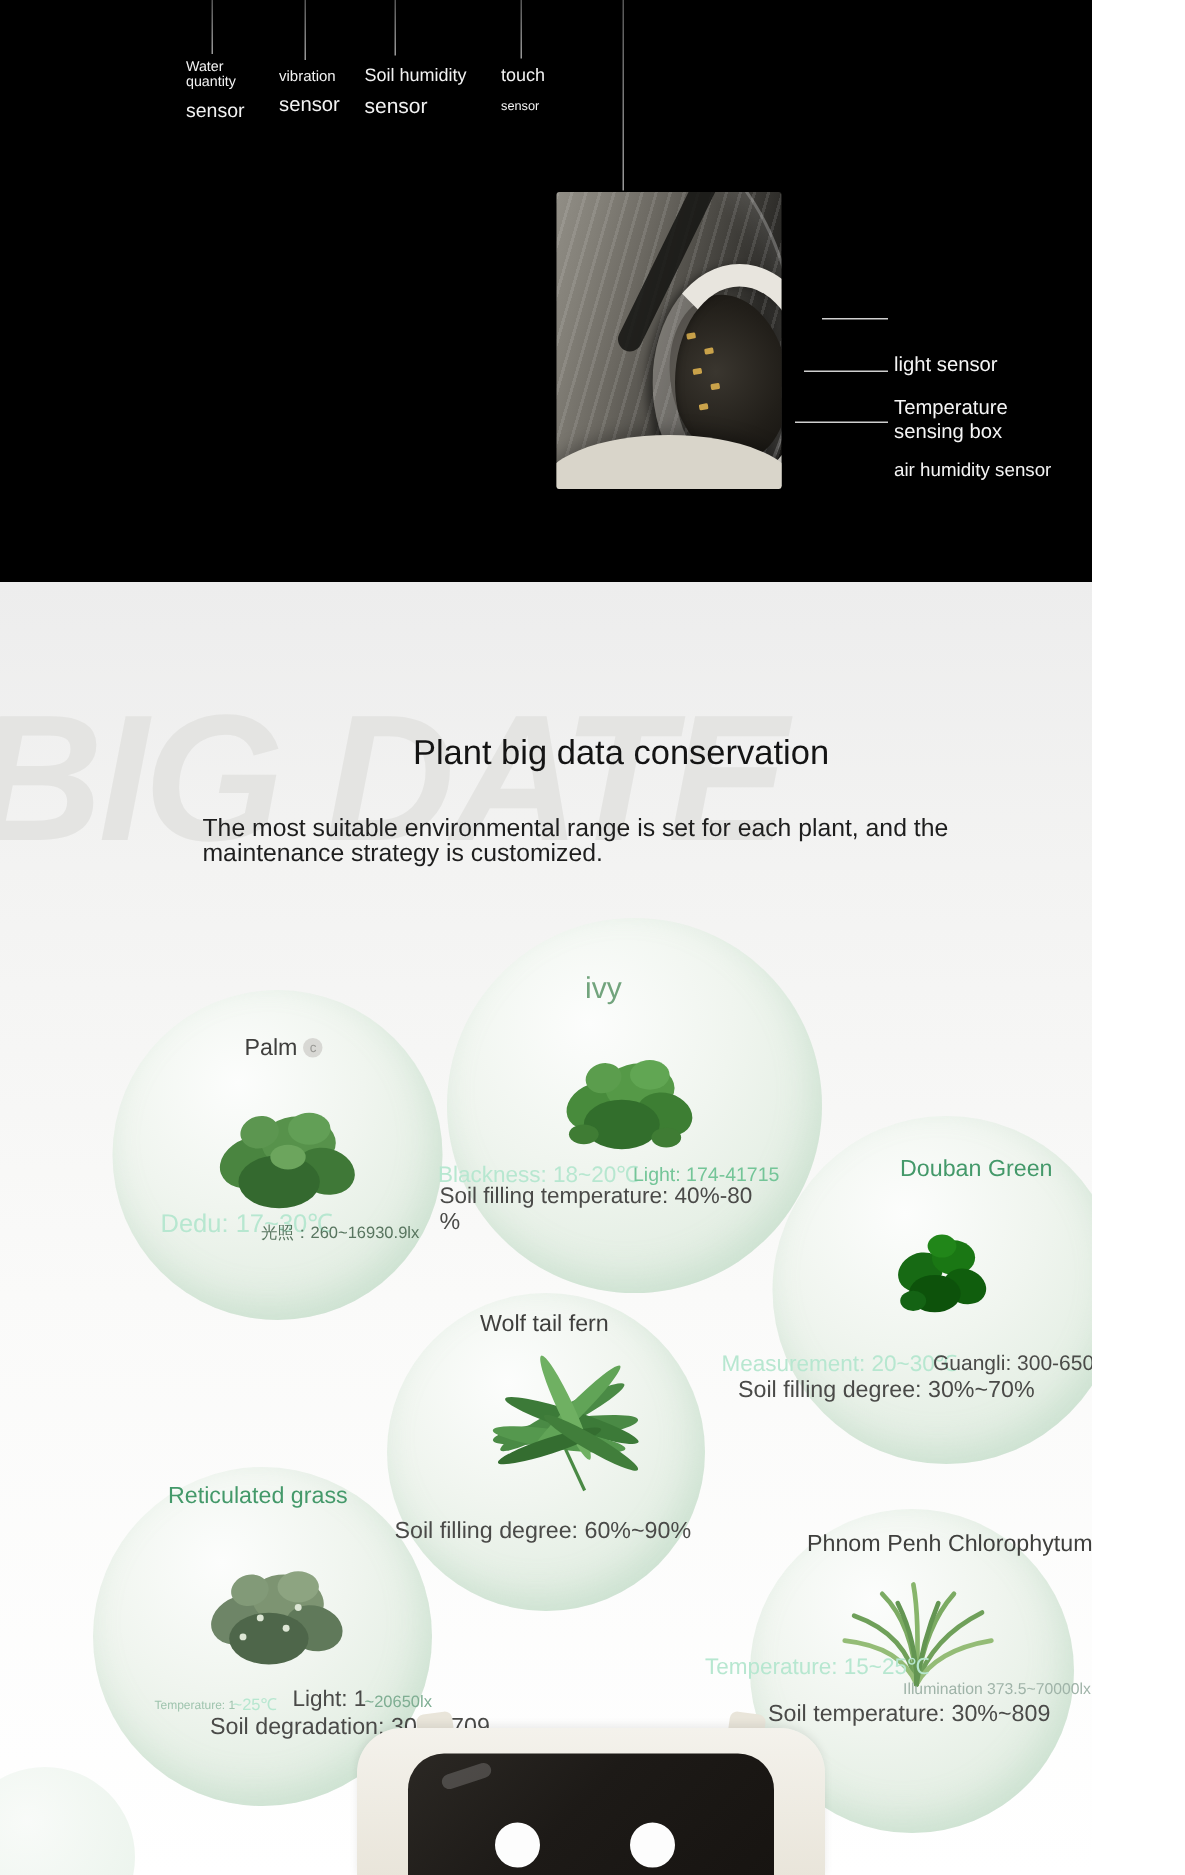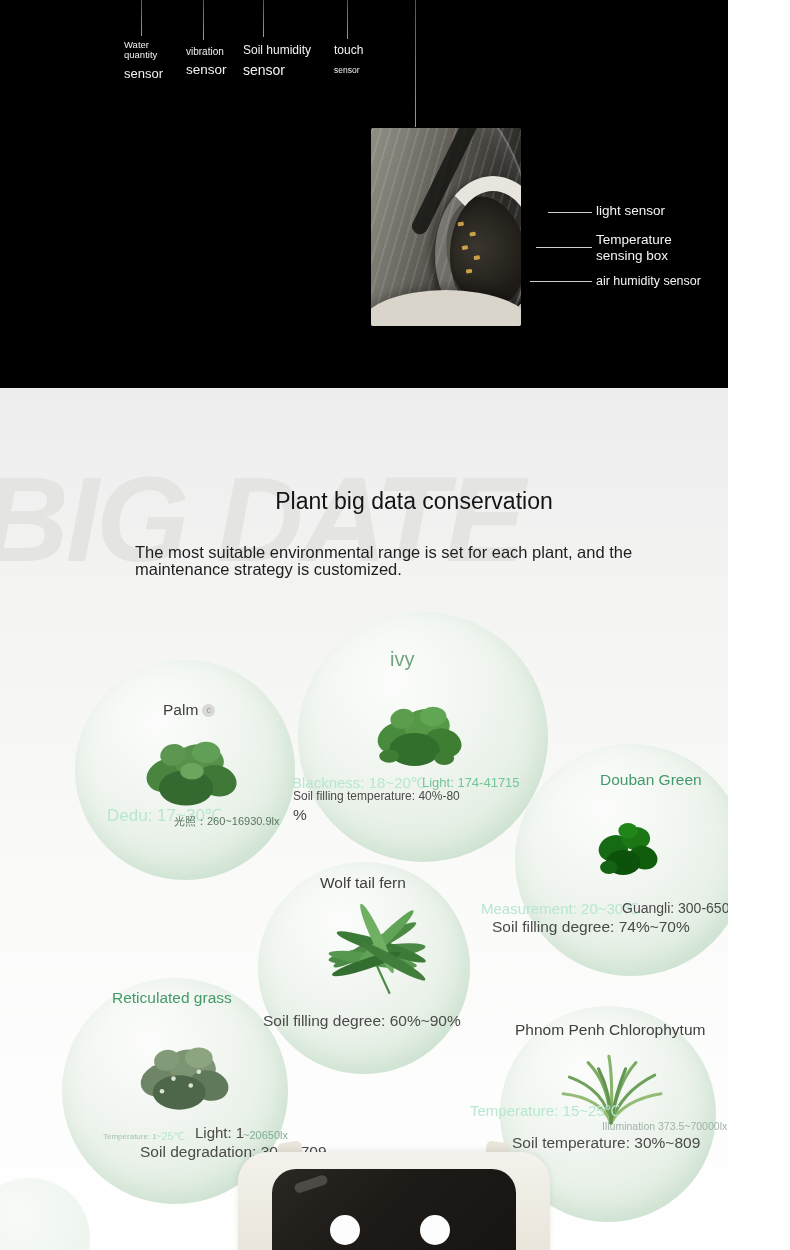--- a/index.html
+++ b/index.html
@@ -7,21 +7,21 @@
   .page { position:relative; width:728px; height:1250px; overflow:hidden; background:#000000; }
 
   
   .hero { position:absolute; left:0; top:0; width:790px; height:388px; background:#000; }
   .vline { position:absolute; top:0; width:1px; background:linear-gradient(#555,#9a9a9a); }
   .hline { position:absolute; height:1px; background:#cfcfcf; }
   .top-sensor { position:absolute; color:#f2f2f2; line-height:1.1; }
   .top-sensor .l1 { display:block; }
   .top-sensor .l3 { display:block; margin-top:6px; }
 
-  .side-label { position:absolute; color:#f5f5f5; line-height:1.15; }
+  .side-label { position:absolute; color:#f5f5f5; line-height:1.15;margin-top:32px; }
 
   
   .photo { position:absolute; left:371px; top:128px; width:150px; height:198px; overflow:hidden; border-radius:2px;
            background:linear-gradient(105deg,#918e86 0%,#827f77 16%,#6b6861 34%,#4a4843 55%,#2b2a27 76%,#1b1a18 100%); }
   .photo .streaks { position:absolute; inset:0;
            background:repeating-linear-gradient(106deg, rgba(255,255,255,0.10) 0 2px, rgba(255,255,255,0) 2px 9px); }
   .photo .dome { position:absolute; left:-120px; top:-60px; width:280px; height:330px; border-radius:50%;
            border:2px solid rgba(255,255,255,0.28); box-shadow:inset -6px 0 18px rgba(255,255,255,0.12); }
   .photo .band { position:absolute; left:66px; top:-18px; width:16px; height:130px; background:#141412; border-radius:8px;
            transform:rotate(26deg); opacity:.85; }
@@ -209,40 +209,40 @@
         <path d="M60 72 Q62 30 58 8" stroke="#88b56c"></path>
         <path d="M60 72 Q66 34 84 14" stroke="#7cab63"></path>
         <path d="M60 72 Q70 42 102 26" stroke="#6fa05a"></path>
         <path d="M60 72 Q50 48 14 44" stroke="#94bc76"></path>
         <path d="M60 72 Q72 50 108 44" stroke="#94bc76"></path>
         <path d="M60 72 Q60 44 48 20" stroke="#639552"></path>
         <path d="M60 72 Q64 44 74 20" stroke="#639552"></path>
       </g>
     </svg>
 
-    <div class="plant-name name-dark" style="left:163px;top:313px">
+    <div class="plant-name name-dark" style="left:163px;top:302px">
       <span>Palm</span><span class="badge-icon">c</span>
     </div>
     <div class="plant-name" style="left:390px;top:260px;font-size:20px;color:#72a47d">ivy</div>
     <div class="plant-name name-green" style="left:600px;top:383px">Douban Green</div>
     <div class="plant-name name-dark" style="left:320px;top:486px">Wolf tail fern</div>
     <div class="plant-name name-green" style="left:112px;top:601px">Reticulated grass</div>
-    <div class="plant-name name-dark" style="left:515px;top:633px">Phnom Penh Chlorophytum</div>
+    <div class="plant-name name-dark" style="left:538px;top:633px">Phnom Penh Chlorophytum</div>
 
     <div class="stat mint" style="left:107px;top:415px;font-size:17px">Dedu: 17~30℃</div>
     <div class="stat" style="left:174px;top:426px;font-size:11px;color:#58755f">光照：260~16930.9lx</div>
 
     <div class="stat mint" style="left:292px;top:384px;font-size:15px">Blackness: 18~20℃</div>
     <div class="stat" style="left:422px;top:387px;font-size:13px;color:#74c598">Light: 174-41715</div>
-    <div class="stat dark" style="left:293px;top:401px;font-size:12px">Soil filling temperature: 40%-80</div>
+    <div class="stat dark" style="left:293px;top:401px;font-size:15px">Soil filling temperature: 40%-80</div>
     <div class="stat dark" style="left:293px;top:418px;font-size:15.5px">%</div>
 
     <div class="stat mint" style="left:481px;top:510px;font-size:15px">Measurement: 20~30℃</div>
     <div class="stat dark" style="left:622px;top:512px;font-size:14px">Guangli: 300-65000</div>
-    <div class="stat dark" style="left:492px;top:530px;font-size:15.5px">Soil filling degree: 74%~70%</div>
+    <div class="stat dark" style="left:492px;top:530px;font-size:15.5px">Soil filling degree: 30%~70%</div>
 
     <div class="stat dark" style="left:263px;top:624px;font-size:15.5px">Soil filling degree: 60%~90%</div>
 
     <div class="stat" style="left:103px;top:744px;font-size:8px;color:#9fc4ae">Temperature: 1</div>
     <div class="stat mint" style="left:155px;top:740px;font-size:11px">~25℃</div>
     <div class="stat dark" style="left:195px;top:736px;font-size:15px">Light: 1</div>
     <div class="stat" style="left:243px;top:741px;font-size:11px;color:#7fae93">~20650lx</div>
     <div class="stat dark" style="left:140px;top:755px;font-size:15.5px">Soil degradation: 30%~709</div>
 
     <div class="stat mint" style="left:470px;top:712px;font-size:15px">Temperature: 15~25℃</div>

